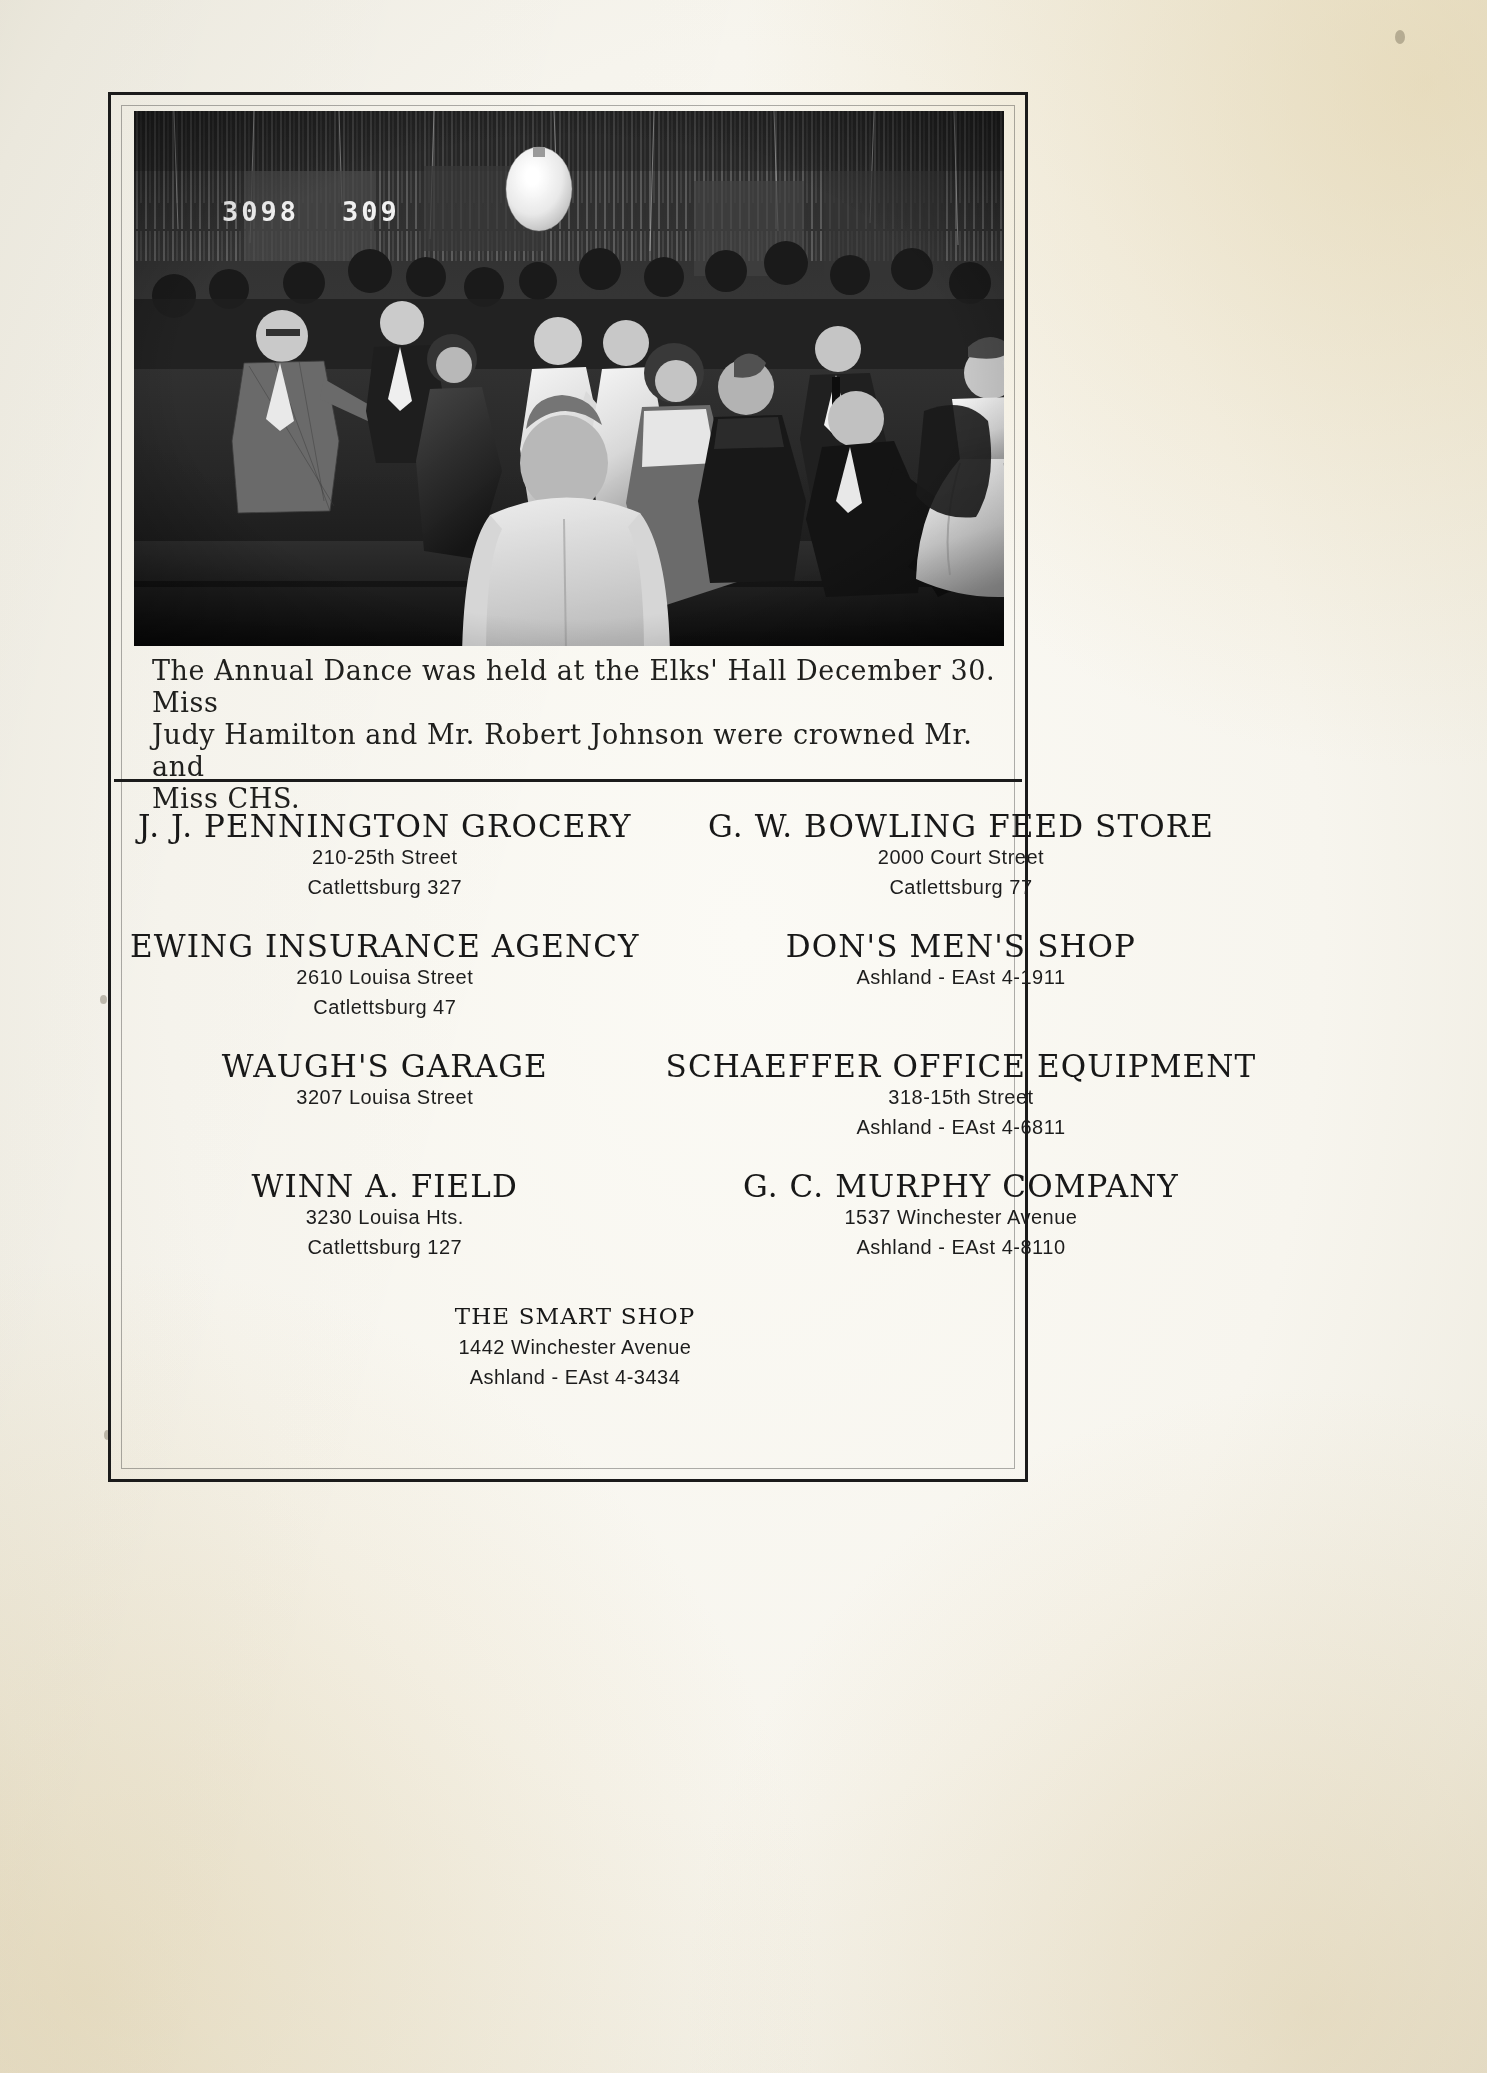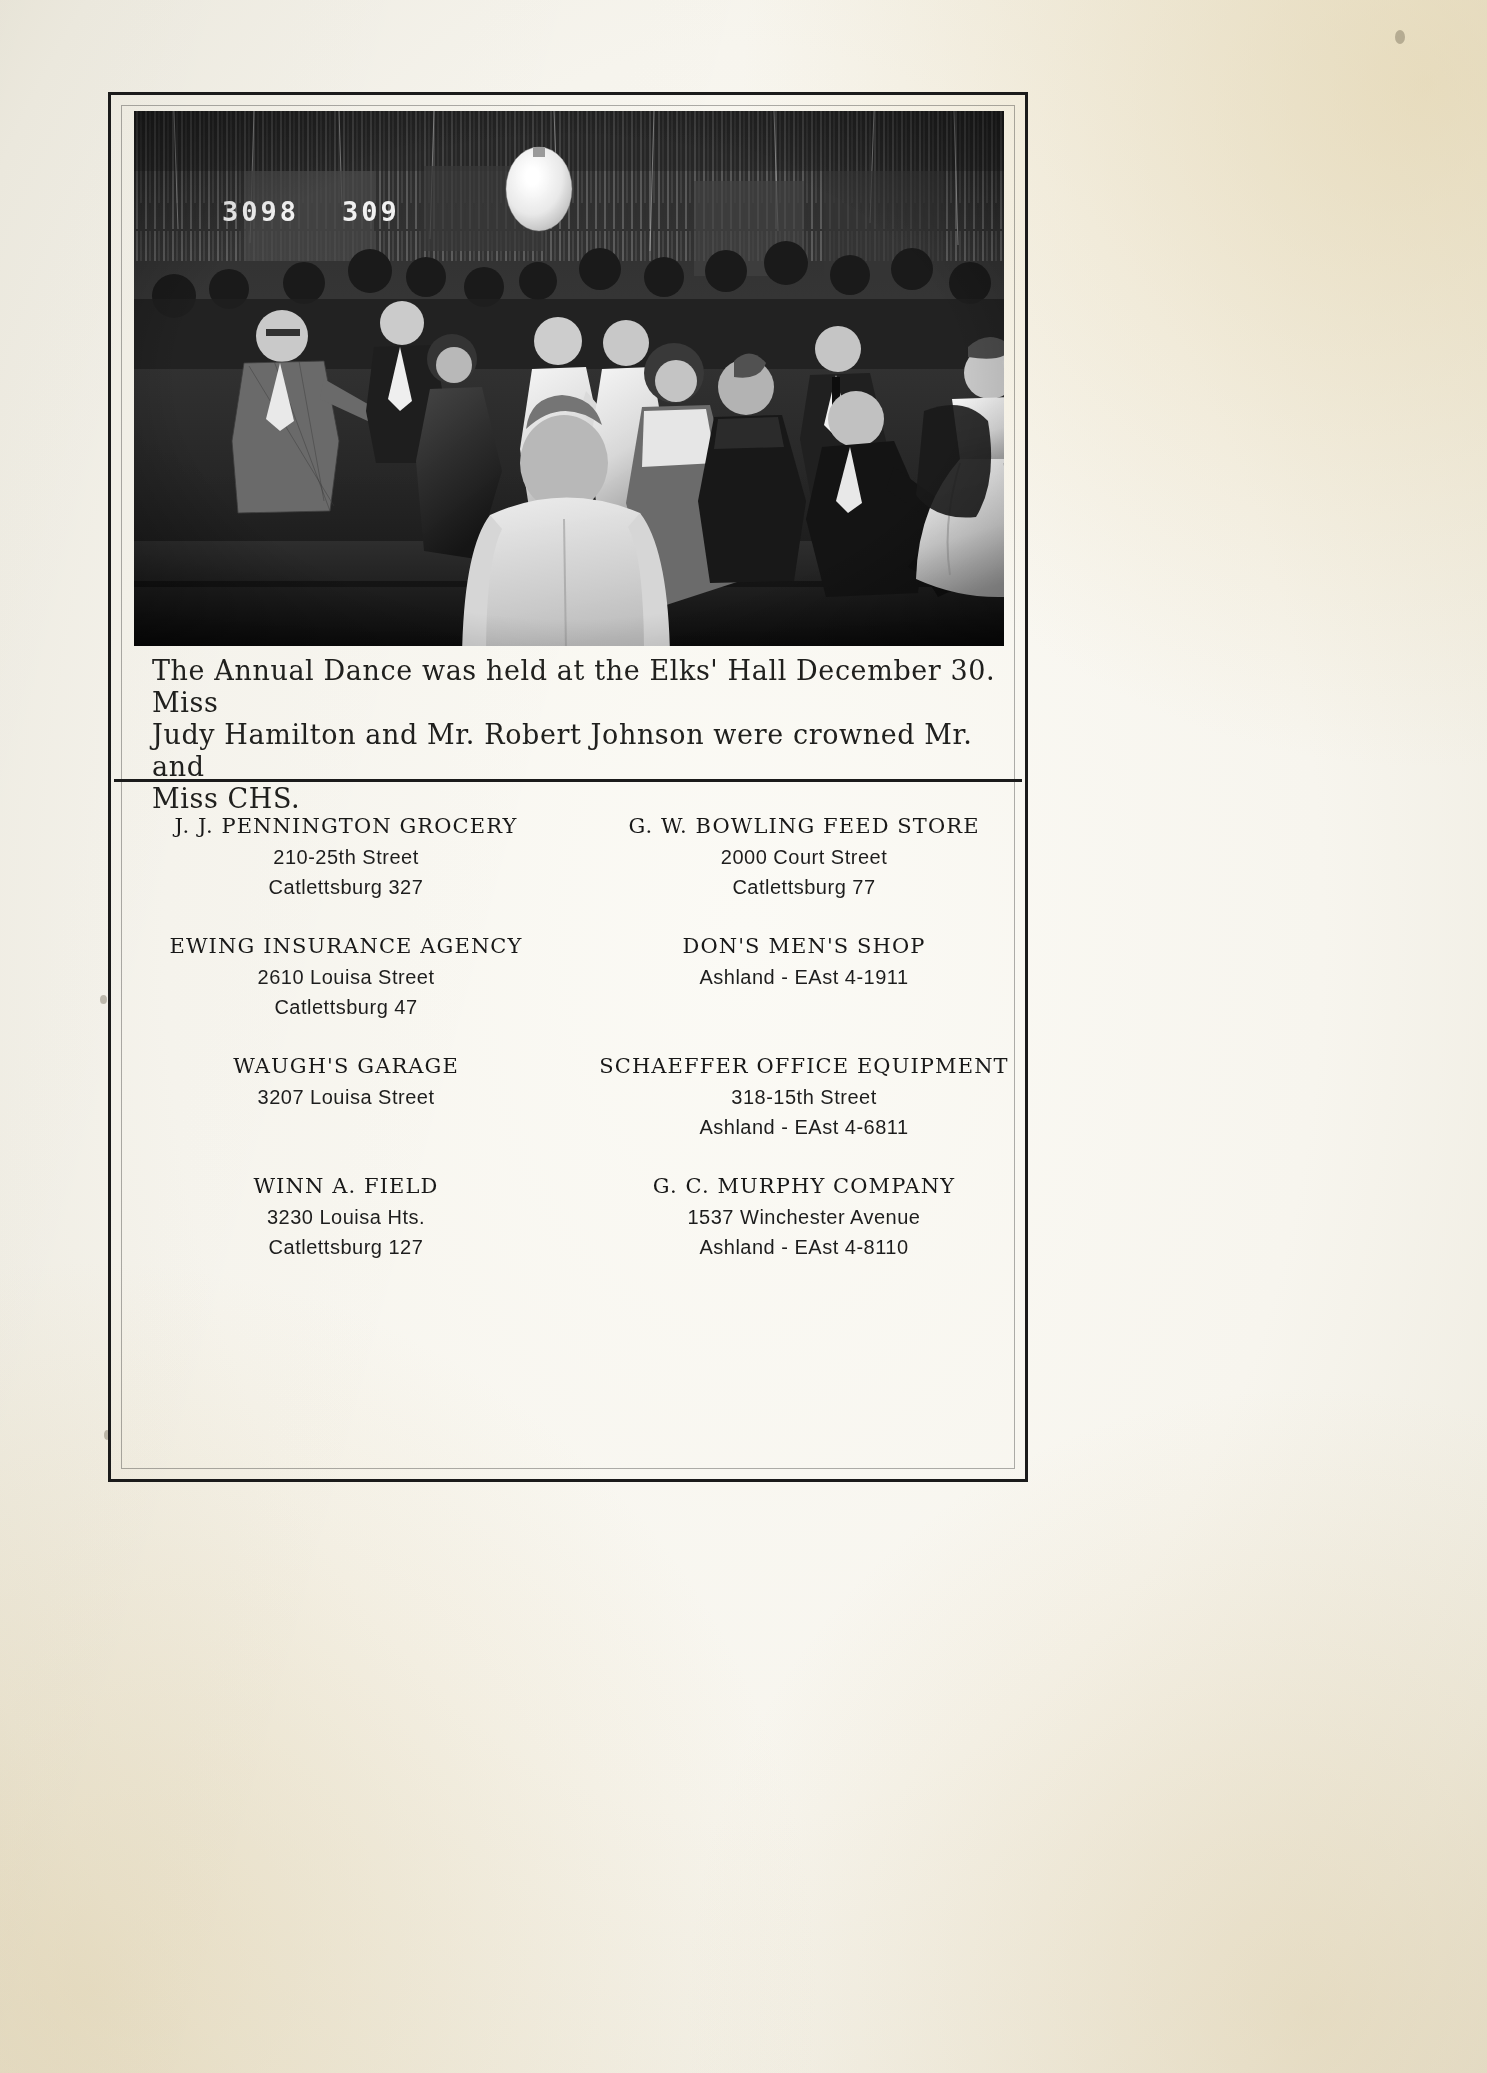--- a/index.html
+++ b/index.html
@@ -107,21 +107,21 @@
     grid-template-columns: 1fr 1fr;
     column-gap: 26px;
     row-gap: 0px;
   }
   .ad {
     text-align: center;
     margin-bottom: 28px;
   }
   .ad-name {
     font-family: "DejaVu Serif", serif;
-    font-size: 21px;
+    font-size: 31px;
     letter-spacing: 1.1px;
     color: #181818;
     line-height: 32px;
     white-space: nowrap;
   }
   .ad-line {
     font-family: Liberation Sans, sans-serif;
     font-size: 20px;
     letter-spacing: 0.5px;
     color: #1d1d1d;
@@ -396,13 +396,18 @@
     </div>
 
     <div class="ad">
       <div class="ad-name">G. C. MURPHY COMPANY</div>
       <div class="ad-line">1537 Winchester Avenue</div>
       <div class="ad-line">Ashland - EAst 4-8110</div>
     </div>
 
   </div>
 
+  <div class="ad-full">
+    <div class="ad-name">THE SMART SHOP</div>
+    <div class="ad-line">1442 Winchester Avenue</div>
+    <div class="ad-line">Ashland - EAst 4-3434</div>
+  </div>
 </div>
 
 </body></html>

